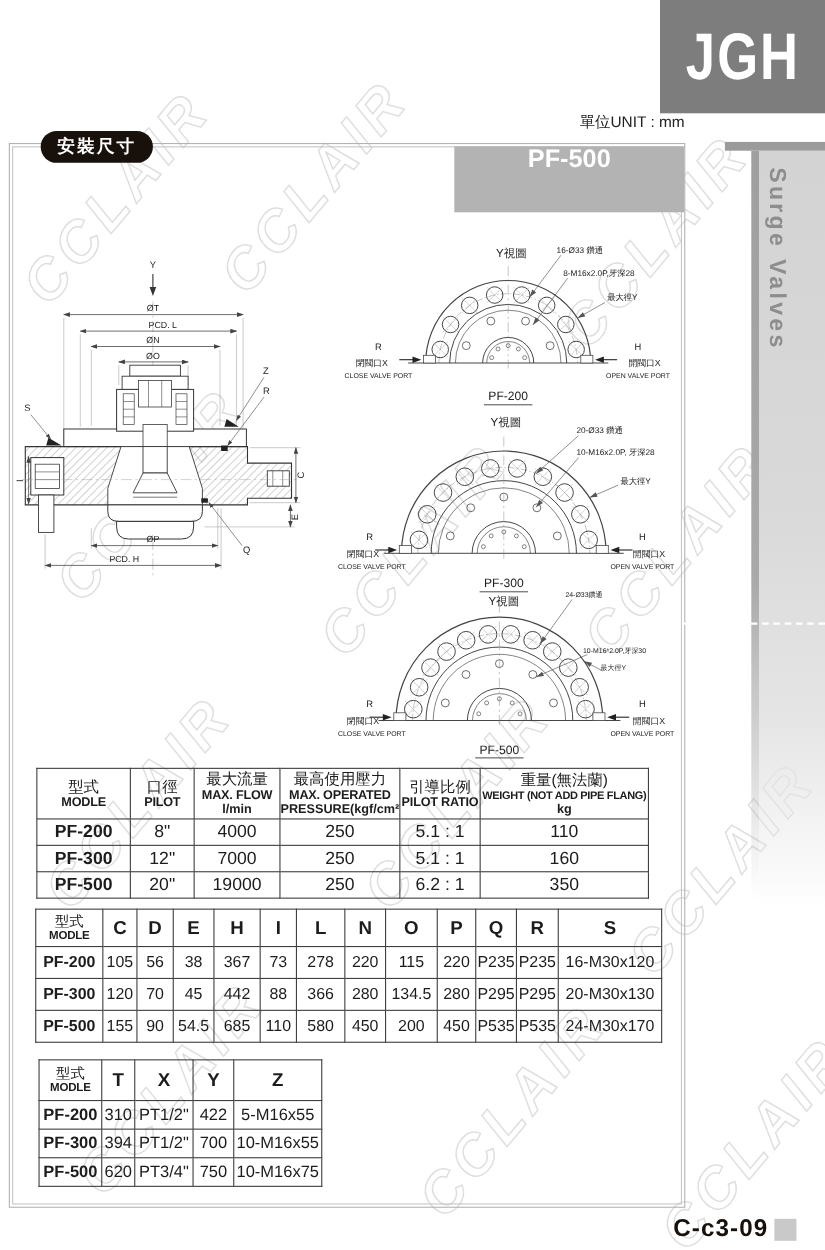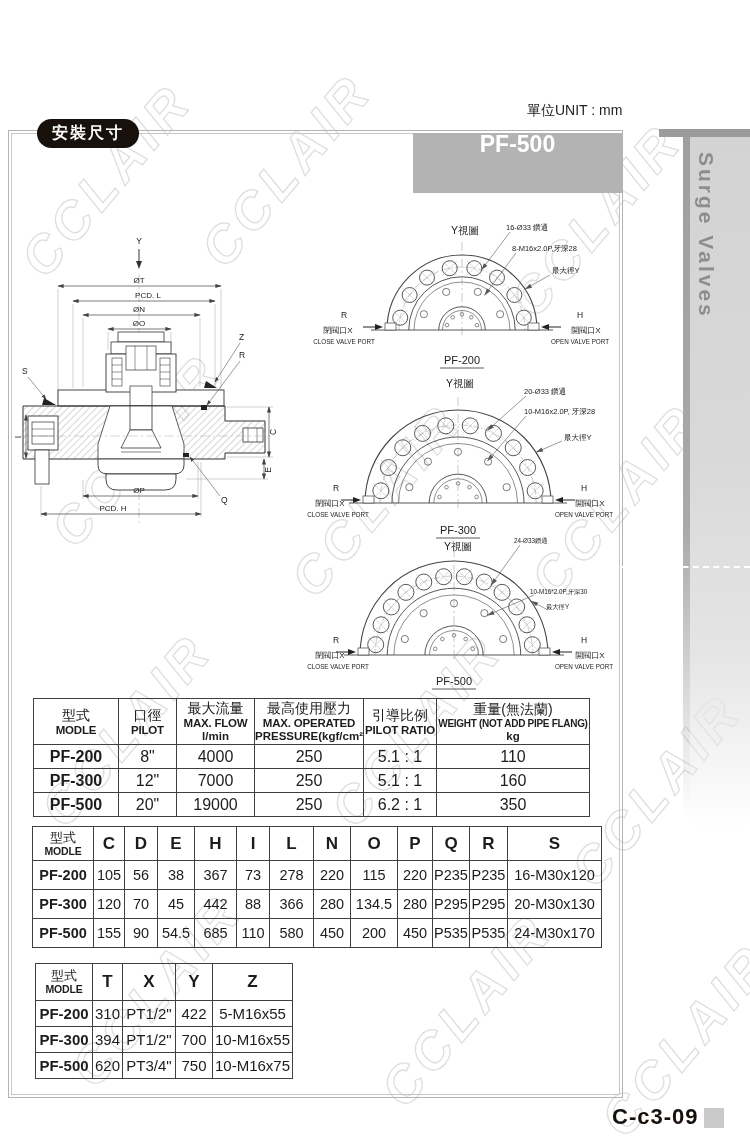--- a/index.html
+++ b/index.html
@@ -80,20 +80,23 @@
   <span class="wm" style="left:20px;top:420px;">CCLAIR</span>
   <span class="wm" style="left:260px;top:470px;">CCLAIR</span>
   <span class="wm" style="left:500px;top:470px;">CCLAIR</span>
   <span class="wm" style="left:10px;top:700px;">CCLAIR</span>
   <span class="wm" style="left:300px;top:700px;">CCLAIR</span>
   <span class="wm" style="left:540px;top:760px;">CCLAIR</span>
   <span class="wm" style="left:40px;top:960px;">CCLAIR</span>
   <span class="wm" style="left:350px;top:980px;">CCLAIR</span>
   <span class="wm" style="left:570px;top:1010px;">CCLAIR</span>
 
+  <div class="logo-box">
+    <span>JGH</span>
+  </div>
 
   <div class="unit-label">單位UNIT : mm</div>
 
   <div class="frame">
     <div class="frame-inner"></div>
   </div>
 
   <div class="badge">安裝尺寸</div>
   <div class="model-box">
     <div class="l2">PF-500</div>

